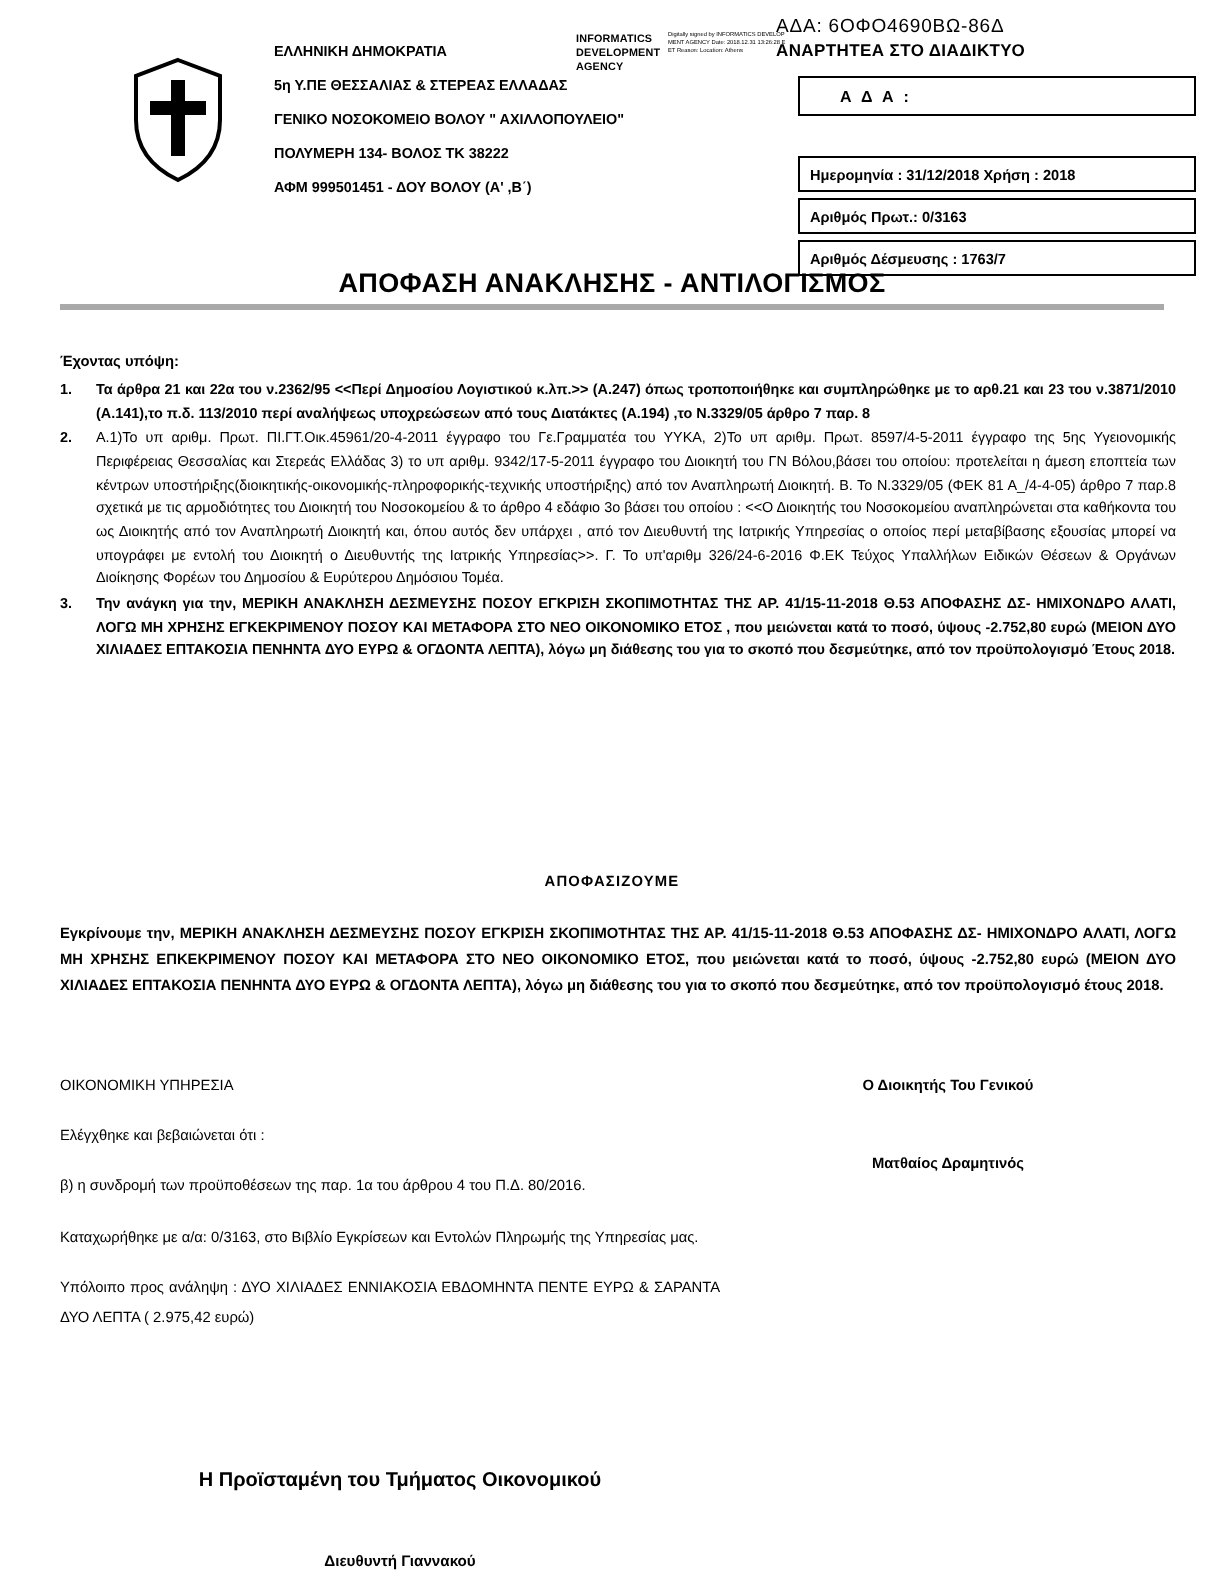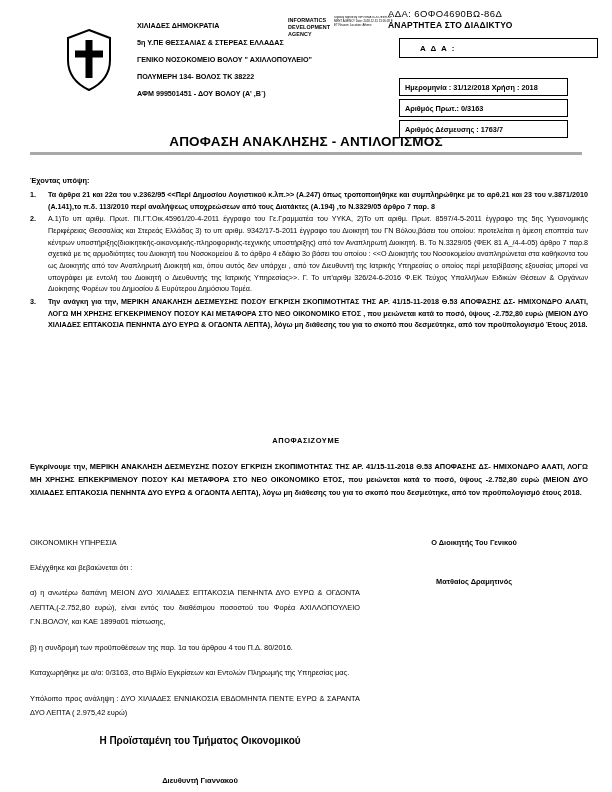--- a/index.html
+++ b/index.html
@@ -107,21 +107,21 @@
     font-size: 8px;
     font-weight: bold;
     letter-spacing: 1.4px;
   }
 
   
   .info-boxes {
     position: absolute;
     left: 399px;
     top: 78px;
-    width: 169px;
+    width: 199px;
   }
   .info-box {
     border: 1px solid #000;
     box-sizing: border-box;
     height: 18px;
     display: flex;
     align-items: center;
     padding-left: 5px;
     font-size: 7.3px;
     font-weight: bold;
@@ -255,21 +255,21 @@
 
   <div class="emblem">
     <svg width="58" height="68" viewBox="0 0 58 68" xmlns="http://www.w3.org/2000/svg">
       <path d="M29 4 L50 12 L50 34 Q50 54 29 64 Q8 54 8 34 L8 12 Z" fill="#ffffff" stroke="#000000" stroke-width="2"></path>
       <rect x="25.5" y="14" width="7" height="38" fill="#000000"></rect>
       <rect x="15" y="24.5" width="28" height="7" fill="#000000"></rect>
     </svg>
   </div>
 
   <div class="org-block">
-    <div>ΧΙΛΙΑΔΕΣ ΔΗΜΟΚΡΑΤΙΑ</div>
+    <div>ΕΛΛΗΝΙΚΗ ΔΗΜΟΚΡΑΤΙΑ</div>
     <div>5η Υ.ΠΕ ΘΕΣΣΑΛΙΑΣ &amp; ΣΤΕΡΕΑΣ ΕΛΛΑΔΑΣ</div>
     <div>ΓΕΝΙΚΟ ΝΟΣΟΚΟΜΕΙΟ ΒΟΛΟΥ " ΑΧΙΛΛΟΠΟΥΛΕΙΟ"</div>
     <div>ΠΟΛΥΜΕΡΗ 134- ΒΟΛΟΣ ΤΚ 38222</div>
     <div>ΑΦΜ 999501451 - ΔΟΥ ΒΟΛΟΥ (Α' ,Β΄)</div>
   </div>
 
   <div class="aaa-box">Α Δ Α :</div>
 
   <div class="info-boxes">
     <div class="info-box">Ημερομηνία : 31/12/2018 Χρήση : 2018</div>
@@ -300,21 +300,20 @@
     </div>
   </div>
 
   <div class="decide-head">ΑΠΟΦΑΣΙΖΟΥΜΕ</div>
   <div class="decide-body">Εγκρίνουμε  την, ΜΕΡΙΚΗ ΑΝΑΚΛΗΣΗ ΔΕΣΜΕΥΣΗΣ ΠΟΣΟΥ ΕΓΚΡΙΣΗ ΣΚΟΠΙΜΟΤΗΤΑΣ ΤΗΣ ΑΡ. 41/15-11-2018 Θ.53 ΑΠΟΦΑΣΗΣ ΔΣ- ΗΜΙΧΟΝΔΡΟ ΑΛΑΤΙ, ΛΟΓΩ ΜΗ ΧΡΗΣΗΣ ΕΠΚΕΚΡΙΜΕΝΟΥ ΠΟΣΟΥ ΚΑΙ ΜΕΤΑΦΟΡΑ ΣΤΟ ΝΕΟ ΟΙΚΟΝΟΜΙΚΟ ΕΤΟΣ, που μειώνεται κατά το ποσό, ύψους -2.752,80 ευρώ (ΜΕΙΟΝ ΔΥΟ ΧΙΛΙΑΔΕΣ   ΕΠΤΑΚΟΣΙΑ ΠΕΝΗΝΤΑ ΔΥΟ ΕΥΡΩ &amp; ΟΓΔΟΝΤΑ ΛΕΠΤΑ), λόγω μη διάθεσης του για το σκοπό που δεσμεύτηκε, από τον προϋπολογισμό έτους 2018.</div>
 
   <div class="cols">
     <div class="col-left">
       <div class="col-head">ΟΙΚΟΝΟΜΙΚΗ ΥΠΗΡΕΣΙΑ</div>
       <p>Ελέγχθηκε και βεβαιώνεται ότι :</p>
-      <p>α) η ανωτέρω δαπάνη ΜΕΙΟΝ ΔΥΟ ΧΙΛΙΑΔΕΣ  ΕΠΤΑΚΟΣΙΑ ΠΕΝΗΝΤΑ ΔΥΟ ΕΥΡΩ &amp; ΟΓΔΟΝΤΑ ΛΕΠΤΑ,(-2.752,80 ευρώ), είναι εντός του διαθέσιμου ποσοστού του Φορέα ΑΧΙΛΛΟΠΟΥΛΕΙΟ  Γ.Ν.ΒΟΛΟΥ,  και ΚΑΕ  1899α01 πίστωσης,</p>
       <p>β) η συνδρομή των προϋποθέσεων της παρ. 1α του άρθρου 4 του Π.Δ. 80/2016.</p>
       <p>Καταχωρήθηκε με α/α: 0/3163, στο Βιβλίο Εγκρίσεων και Εντολών Πληρωμής της Υπηρεσίας μας.</p>
       <p>Υπόλοιπο προς ανάληψη : ΔΥΟ ΧΙΛΙΑΔΕΣ ΕΝΝΙΑΚΟΣΙΑ ΕΒΔΟΜΗΝΤΑ ΠΕΝΤΕ ΕΥΡΩ &amp; ΣΑΡΑΝΤΑ ΔΥΟ ΛΕΠΤΑ ( 2.975,42 ευρώ)</p>
     </div>
     <div class="col-right">
       <div class="r1">
         <div>Ο Διοικητής Του Γενικού</div>
       </div>
       <div class="r2">Ματθαίος Δραμητινός</div>
     </div>

